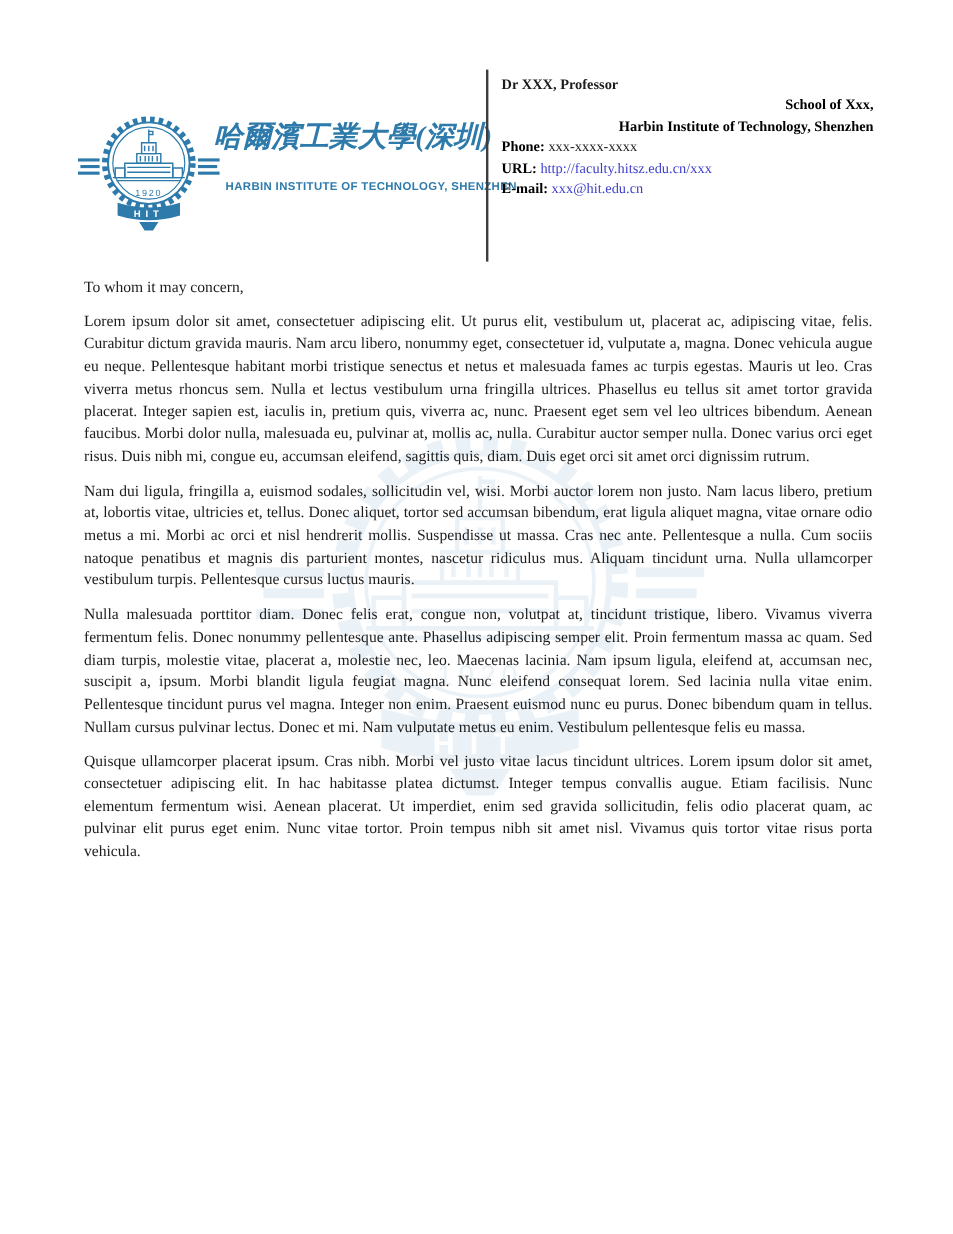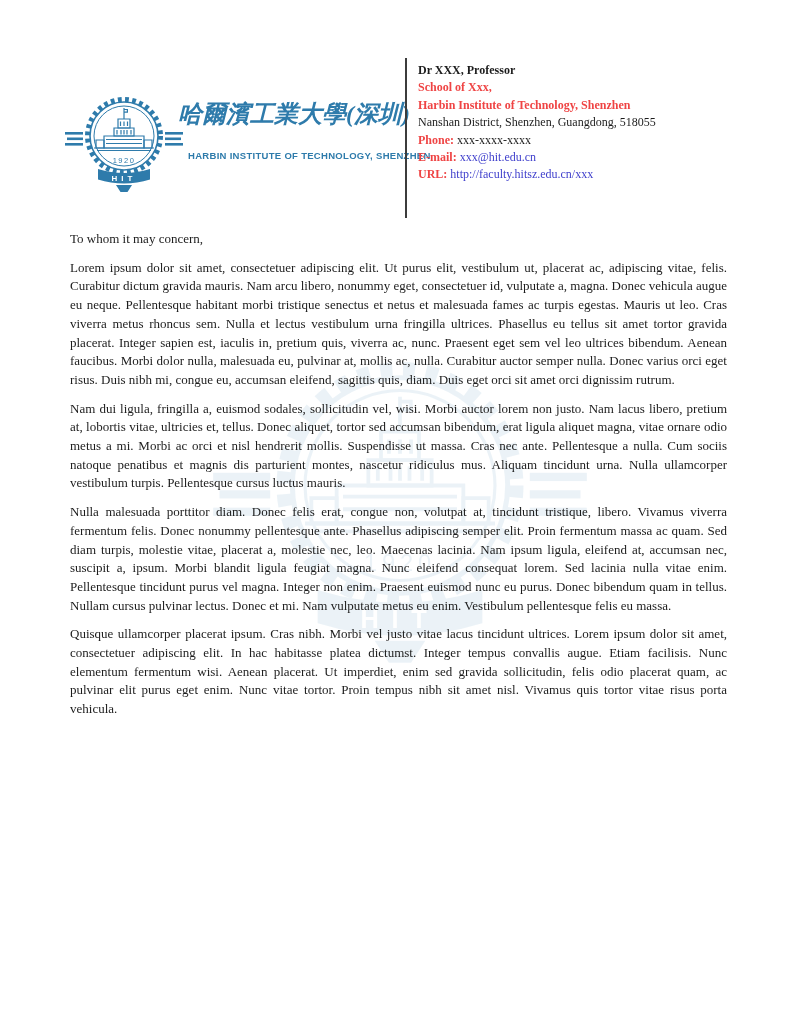--- a/index.html
+++ b/index.html
@@ -34,21 +34,21 @@
 
   .vrule { position:absolute; left:339px; top:0px; width:1.5px; height:160px; background:#3c3c3c; }
 
   .contact {
     position:absolute; left:352px; top:4px; width:310px;
     font-size: 12px; line-height: 17.4px; color:#1c1c1c;
     white-space: nowrap;
   }
   .contact .row { height:17.4px; }
   .bold { font-weight: bold; }
-  .teal { color: #ef4444; font-weight: bold; }
+  .teal { color: #000000; font-weight: bold; text-align: right; }
   .link { color: #3f3fcc; text-decoration: none; cursor: pointer; }
 
   
   .watermark {
     position:absolute; left:210px; top:346px; width:380px; height:355px;
     opacity: 0.09; pointer-events: none; z-index: 0;
   }
   .watermark svg { width:100%; height:100%; display:block; }
 
   
@@ -121,32 +121,31 @@
 
     <div class="logo-cn">哈爾濱工業大學(深圳)</div>
     <div class="logo-en">HARBIN INSTITUTE OF TECHNOLOGY, SHENZHEN</div>
 
     <div class="vrule"></div>
 
     <div class="contact">
       <div class="row bold">Dr XXX, Professor</div>
       <div class="row teal">School of Xxx,</div>
       <div class="row teal">Harbin Institute of Technology, Shenzhen</div>
-      <div class="row">Nanshan District, Shenzhen, Guangdong, 518055</div>
       <div class="row">
         <span class="teal">Phone:</span>
         <span>xxx-xxxx-xxxx</span>
       </div>
       <div class="row">
+        <span class="teal">URL:</span>
+        <a class="link">http://faculty.hitsz.edu.cn/xxx</a>
+      </div>
+      <div class="row">
         <span class="teal">E-mail:</span>
         <a class="link">xxx@hit.edu.cn</a>
-      </div>
-      <div class="row">
-        <span class="teal">URL:</span>
-        <a class="link">http://faculty.hitsz.edu.cn/xxx</a>
       </div>
     </div>
   </header>
 
   <main class="letter-body">
     <p class="salutation">To whom it may concern,</p>
     <p>Lorem ipsum dolor sit amet, consectetuer adipiscing elit. Ut purus elit, vestibulum ut, placerat ac, adipiscing vitae, felis. Curabitur dictum gravida mauris. Nam arcu libero, nonummy eget, consectetuer id, vulputate a, magna. Donec vehicula augue eu neque. Pellentesque habitant morbi tristique senectus et netus et malesuada fames ac turpis egestas. Mauris ut leo. Cras viverra metus rhoncus sem. Nulla et lectus vestibulum urna fringilla ultrices. Phasellus eu tellus sit amet tortor gravida placerat. Integer sapien est, iaculis in, pretium quis, viverra ac, nunc. Praesent eget sem vel leo ultrices bibendum. Aenean faucibus. Morbi dolor nulla, malesuada eu, pulvinar at, mollis ac, nulla. Curabitur auctor semper nulla. Donec varius orci eget risus. Duis nibh mi, congue eu, accumsan eleifend, sagittis quis, diam. Duis eget orci sit amet orci dignissim rutrum.</p>
     <p>Nam dui ligula, fringilla a, euismod sodales, sollicitudin vel, wisi. Morbi auctor lorem non justo. Nam lacus libero, pretium at, lobortis vitae, ultricies et, tellus. Donec aliquet, tortor sed accumsan bibendum, erat ligula aliquet magna, vitae ornare odio metus a mi. Morbi ac orci et nisl hendrerit mollis. Suspendisse ut massa. Cras nec ante. Pellentesque a nulla. Cum sociis natoque penatibus et magnis dis parturient montes, nascetur ridiculus mus. Aliquam tincidunt urna. Nulla ullamcorper vestibulum turpis. Pellentesque cursus luctus mauris.</p>
     <p>Nulla malesuada porttitor diam. Donec felis erat, congue non, volutpat at, tincidunt tristique, libero. Vivamus viverra fermentum felis. Donec nonummy pellentesque ante. Phasellus adipiscing semper elit. Proin fermentum massa ac quam. Sed diam turpis, molestie vitae, placerat a, molestie nec, leo. Maecenas lacinia. Nam ipsum ligula, eleifend at, accumsan nec, suscipit a, ipsum. Morbi blandit ligula feugiat magna. Nunc eleifend consequat lorem. Sed lacinia nulla vitae enim. Pellentesque tincidunt purus vel magna. Integer non enim. Praesent euismod nunc eu purus. Donec bibendum quam in tellus. Nullam cursus pulvinar lectus. Donec et mi. Nam vulputate metus eu enim. Vestibulum pellentesque felis eu massa.</p>
     <p>Quisque ullamcorper placerat ipsum. Cras nibh. Morbi vel justo vitae lacus tincidunt ultrices. Lorem ipsum dolor sit amet, consectetuer adipiscing elit. In hac habitasse platea dictumst. Integer tempus convallis augue. Etiam facilisis. Nunc elementum fermentum wisi. Aenean placerat. Ut imperdiet, enim sed gravida sollicitudin, felis odio placerat quam, ac pulvinar elit purus eget enim. Nunc vitae tortor. Proin tempus nibh sit amet nisl. Vivamus quis tortor vitae risus porta vehicula.</p>

